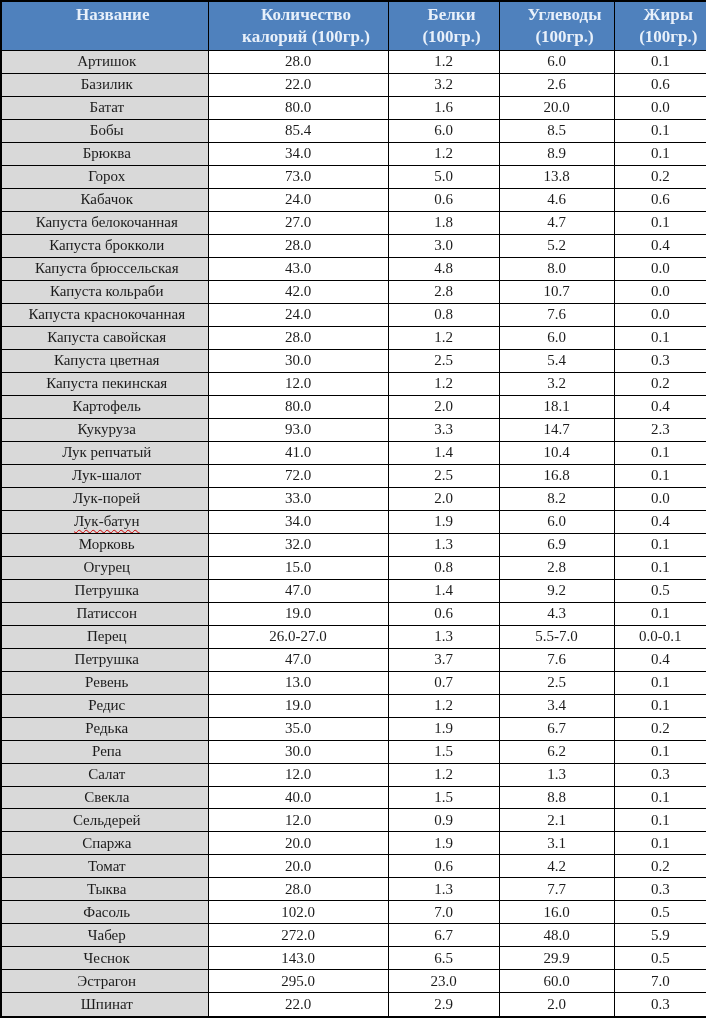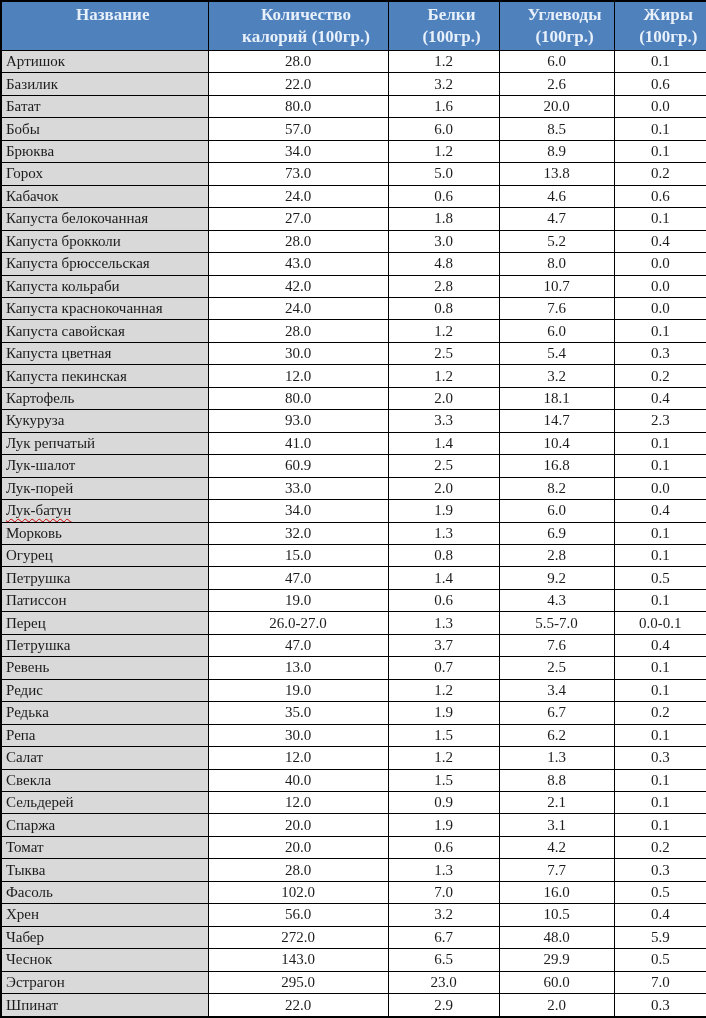--- a/index.html
+++ b/index.html
@@ -36,21 +36,21 @@
     text-align: center;
   }
   thead th .hline { display: block; margin-left: 16px; }
   tbody td {
     font-size: 15px;
     color: #1c1c1c;
     height: 20px;
   }
   td.name-cell {
     background: #D9D9D9;
-    text-align: left;
+    text-align: center;
     padding-left: 4px;
   }
   td.num-cell {
     background: #ffffff;
     text-align: center;
   }
   .misspelled {
     text-decoration: underline wavy #cc0000;
     text-decoration-thickness: 1px;
     text-underline-offset: 3px;
@@ -111,21 +111,21 @@
   <tr>
     <td class="name-cell"><span>Батат</span></td>
     <td class="num-cell">80.0</td>
     <td class="num-cell">1.6</td>
     <td class="num-cell">20.0</td>
     <td class="num-cell">0.0</td>
   </tr>
 
   <tr>
     <td class="name-cell"><span>Бобы</span></td>
-    <td class="num-cell">57.0</td>
+    <td class="num-cell">85.4</td>
     <td class="num-cell">6.0</td>
     <td class="num-cell">8.5</td>
     <td class="num-cell">0.1</td>
   </tr>
 
   <tr>
     <td class="name-cell"><span>Брюква</span></td>
     <td class="num-cell">34.0</td>
     <td class="num-cell">1.2</td>
     <td class="num-cell">8.9</td>
@@ -231,21 +231,21 @@
   <tr>
     <td class="name-cell"><span>Лук репчатый</span></td>
     <td class="num-cell">41.0</td>
     <td class="num-cell">1.4</td>
     <td class="num-cell">10.4</td>
     <td class="num-cell">0.1</td>
   </tr>
 
   <tr>
     <td class="name-cell"><span>Лук-шалот</span></td>
-    <td class="num-cell">60.9</td>
+    <td class="num-cell">72.0</td>
     <td class="num-cell">2.5</td>
     <td class="num-cell">16.8</td>
     <td class="num-cell">0.1</td>
   </tr>
 
   <tr>
     <td class="name-cell"><span>Лук-порей</span></td>
     <td class="num-cell">33.0</td>
     <td class="num-cell">2.0</td>
     <td class="num-cell">8.2</td>
@@ -392,27 +392,20 @@
 
 
   <tr>
     <td class="name-cell"><span>Фасоль</span></td>
     <td class="num-cell">102.0</td>
     <td class="num-cell">7.0</td>
     <td class="num-cell">16.0</td>
     <td class="num-cell">0.5</td>
   </tr>
 
-  <tr>
-    <td class="name-cell"><span>Хрен</span></td>
-    <td class="num-cell">56.0</td>
-    <td class="num-cell">3.2</td>
-    <td class="num-cell">10.5</td>
-    <td class="num-cell">0.4</td>
-  </tr>
 
   <tr>
     <td class="name-cell"><span>Чабер</span></td>
     <td class="num-cell">272.0</td>
     <td class="num-cell">6.7</td>
     <td class="num-cell">48.0</td>
     <td class="num-cell">5.9</td>
   </tr>
 
   <tr>

